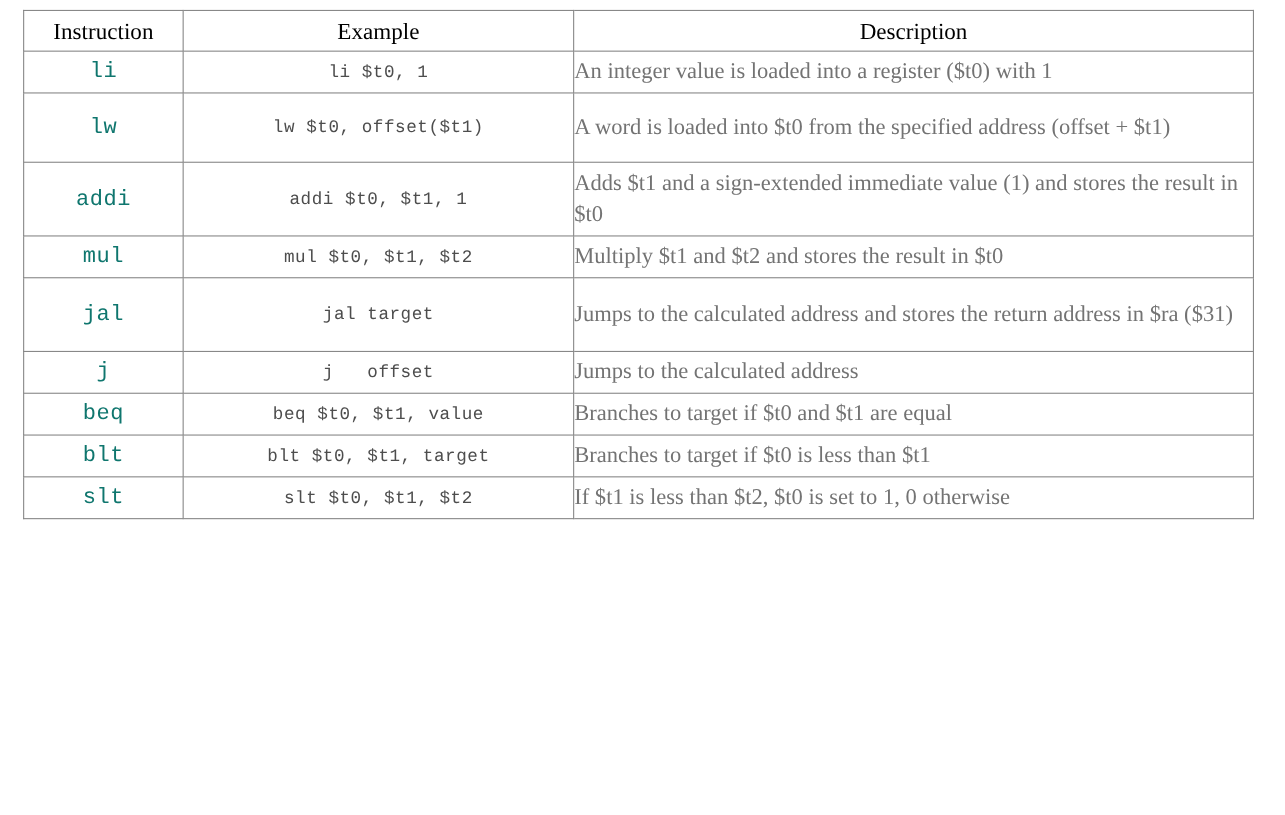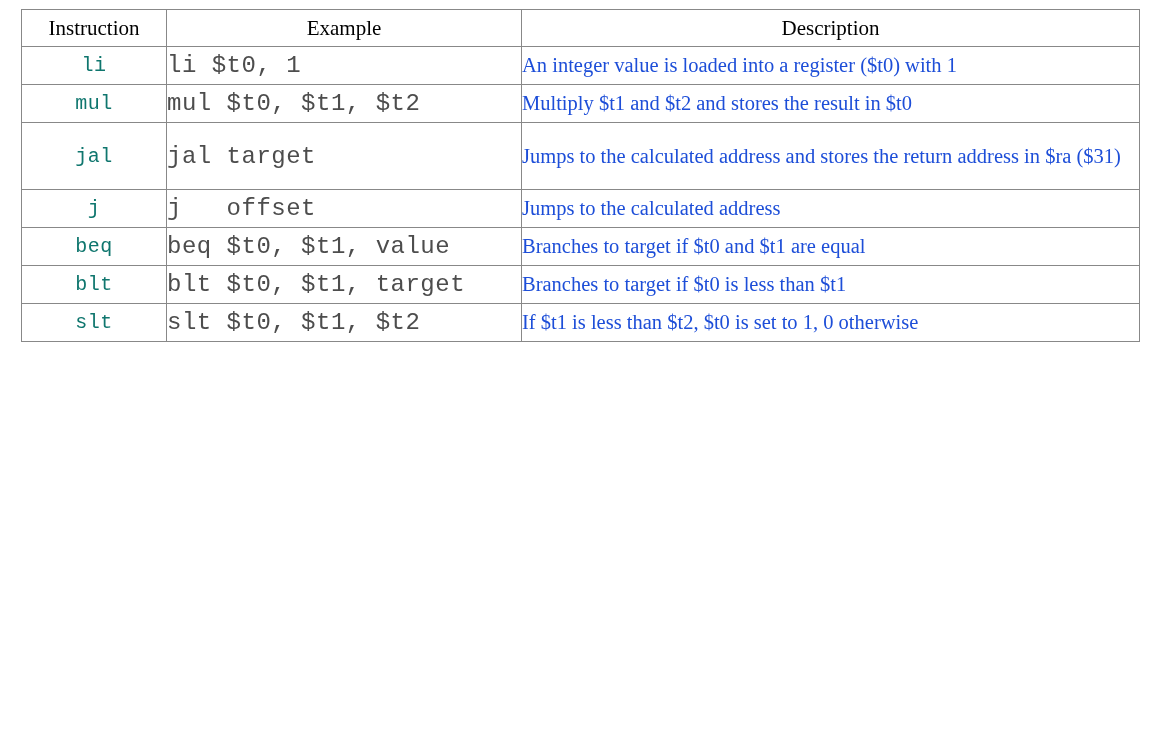--- a/index.html
+++ b/index.html
@@ -59,33 +59,33 @@
     font-size: 20px;
     color: #0f766e;
     text-align: center;
     letter-spacing: 0.5px;
     white-space: pre;
   }
 
   
   .ex {
     font-family: "Liberation Mono", monospace;
-    font-size: 24px;
+    font-size: 16px;
     color: #4d4d4d;
-    text-align: left;
+    text-align: center;
     padding-left: 12px;
     letter-spacing: 0.5px;
     white-space: pre;
   }
 
   
   .desc {
     font-family: "Liberation Serif", serif;
     font-size: 20.5px;
-    color: #1d4ed8;
+    color: #737373;
     text-align: left;
     padding-left: 8px;
     padding-right: 4px;
     line-height: 1.38;
   }
   .desc.two-line {
     padding-top: 2px;
     padding-bottom: 2px;
   }
 
@@ -116,23 +116,33 @@
     </thead>
     <tbody>
 
       <tr>
         <td class="instr r-1ln">li</td>
         <td class="ex r-1ln">li $t0, 1</td>
         <td class="desc r-1ln">An integer value is loaded into a register ($t0) with 1</td>
       </tr>
 
 
+      <tr>
+        <td class="instr r-2ln">lw</td>
+        <td class="ex r-2ln">lw $t0, offset($t1)</td>
+        <td class="desc two-line r-2ln">A word is loaded into $t0 from the specified address (offset + $t1)</td>
+      </tr>
 
 
 
+      <tr>
+        <td class="instr r-2lnC">addi</td>
+        <td class="ex r-2lnC">addi $t0, $t1, 1</td>
+        <td class="desc two-line r-2lnC">Adds $t1 and a sign-extended immediate value (1) and stores the result in $t0</td>
+      </tr>
 
 
       <tr>
         <td class="instr r-1ln">mul</td>
         <td class="ex r-1ln">mul $t0, $t1, $t2</td>
         <td class="desc r-1ln">Multiply $t1 and $t2 and stores the result in $t0</td>
       </tr>
 
       <tr>
         <td class="instr r-2lnC">jal</td>

